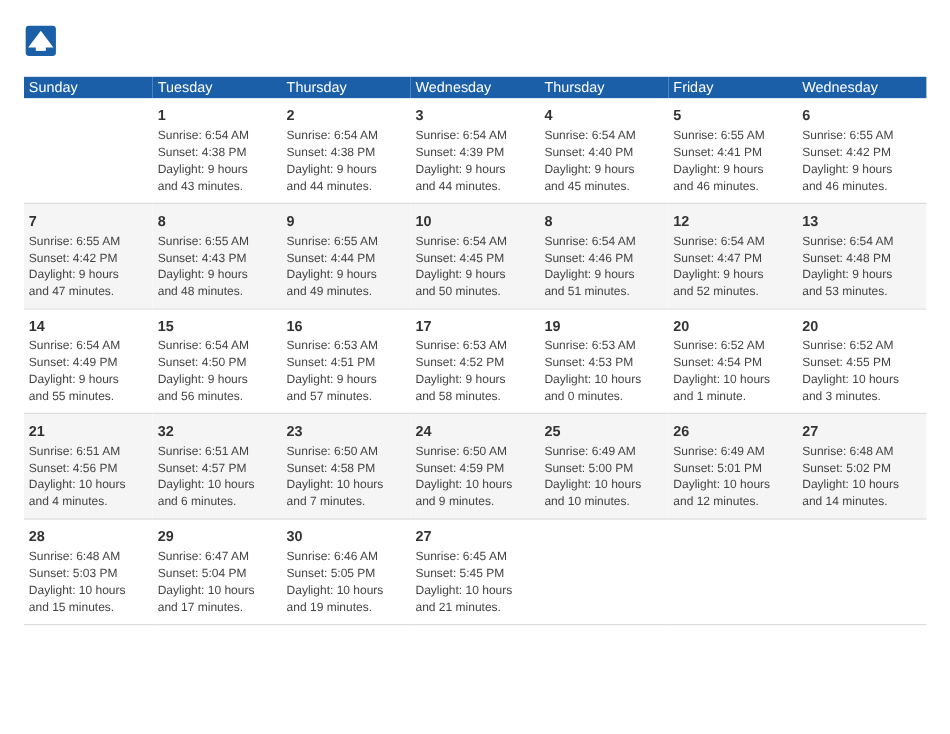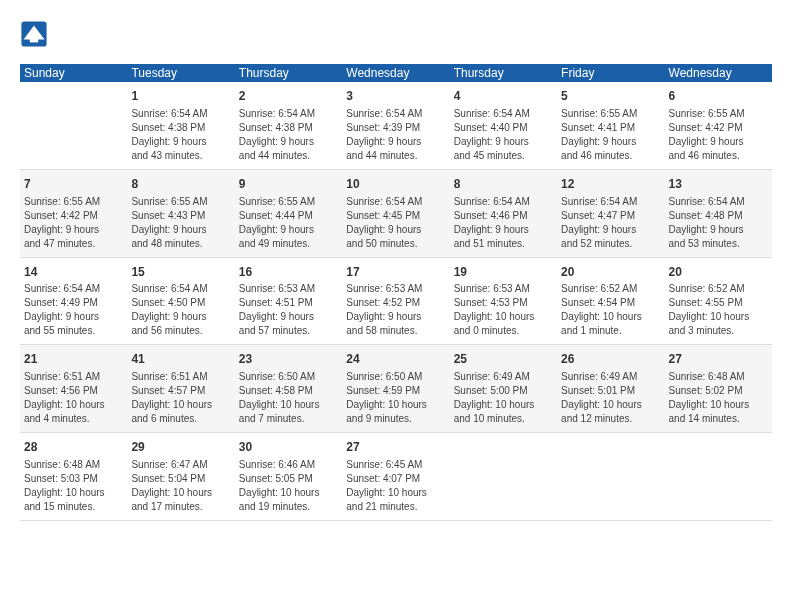--- a/index.html
+++ b/index.html
@@ -269,21 +269,21 @@
       </tr>
       <tr>
         <td>
           <span class="day-num">21</span>
           <div class="day-info" style="white-space: pre-line;">Sunrise: 6:51 AM
 Sunset: 4:56 PM
 Daylight: 10 hours
 and 4 minutes.</div>
         </td>
         <td>
-          <span class="day-num">41</span>
+          <span class="day-num">32</span>
           <div class="day-info" style="white-space: pre-line;">Sunrise: 6:51 AM
 Sunset: 4:57 PM
 Daylight: 10 hours
 and 6 minutes.</div>
         </td>
         <td>
           <span class="day-num">23</span>
           <div class="day-info" style="white-space: pre-line;">Sunrise: 6:50 AM
 Sunset: 4:58 PM
 Daylight: 10 hours
@@ -336,21 +336,21 @@
         <td>
           <span class="day-num">30</span>
           <div class="day-info" style="white-space: pre-line;">Sunrise: 6:46 AM
 Sunset: 5:05 PM
 Daylight: 10 hours
 and 19 minutes.</div>
         </td>
         <td>
           <span class="day-num">27</span>
           <div class="day-info" style="white-space: pre-line;">Sunrise: 6:45 AM
-Sunset: 4:07 PM
+Sunset: 5:45 PM
 Daylight: 10 hours
 and 21 minutes.</div>
         </td>
         <td></td>
         <td></td>
         <td></td>
       </tr>
     </tbody>
 </table>
 

